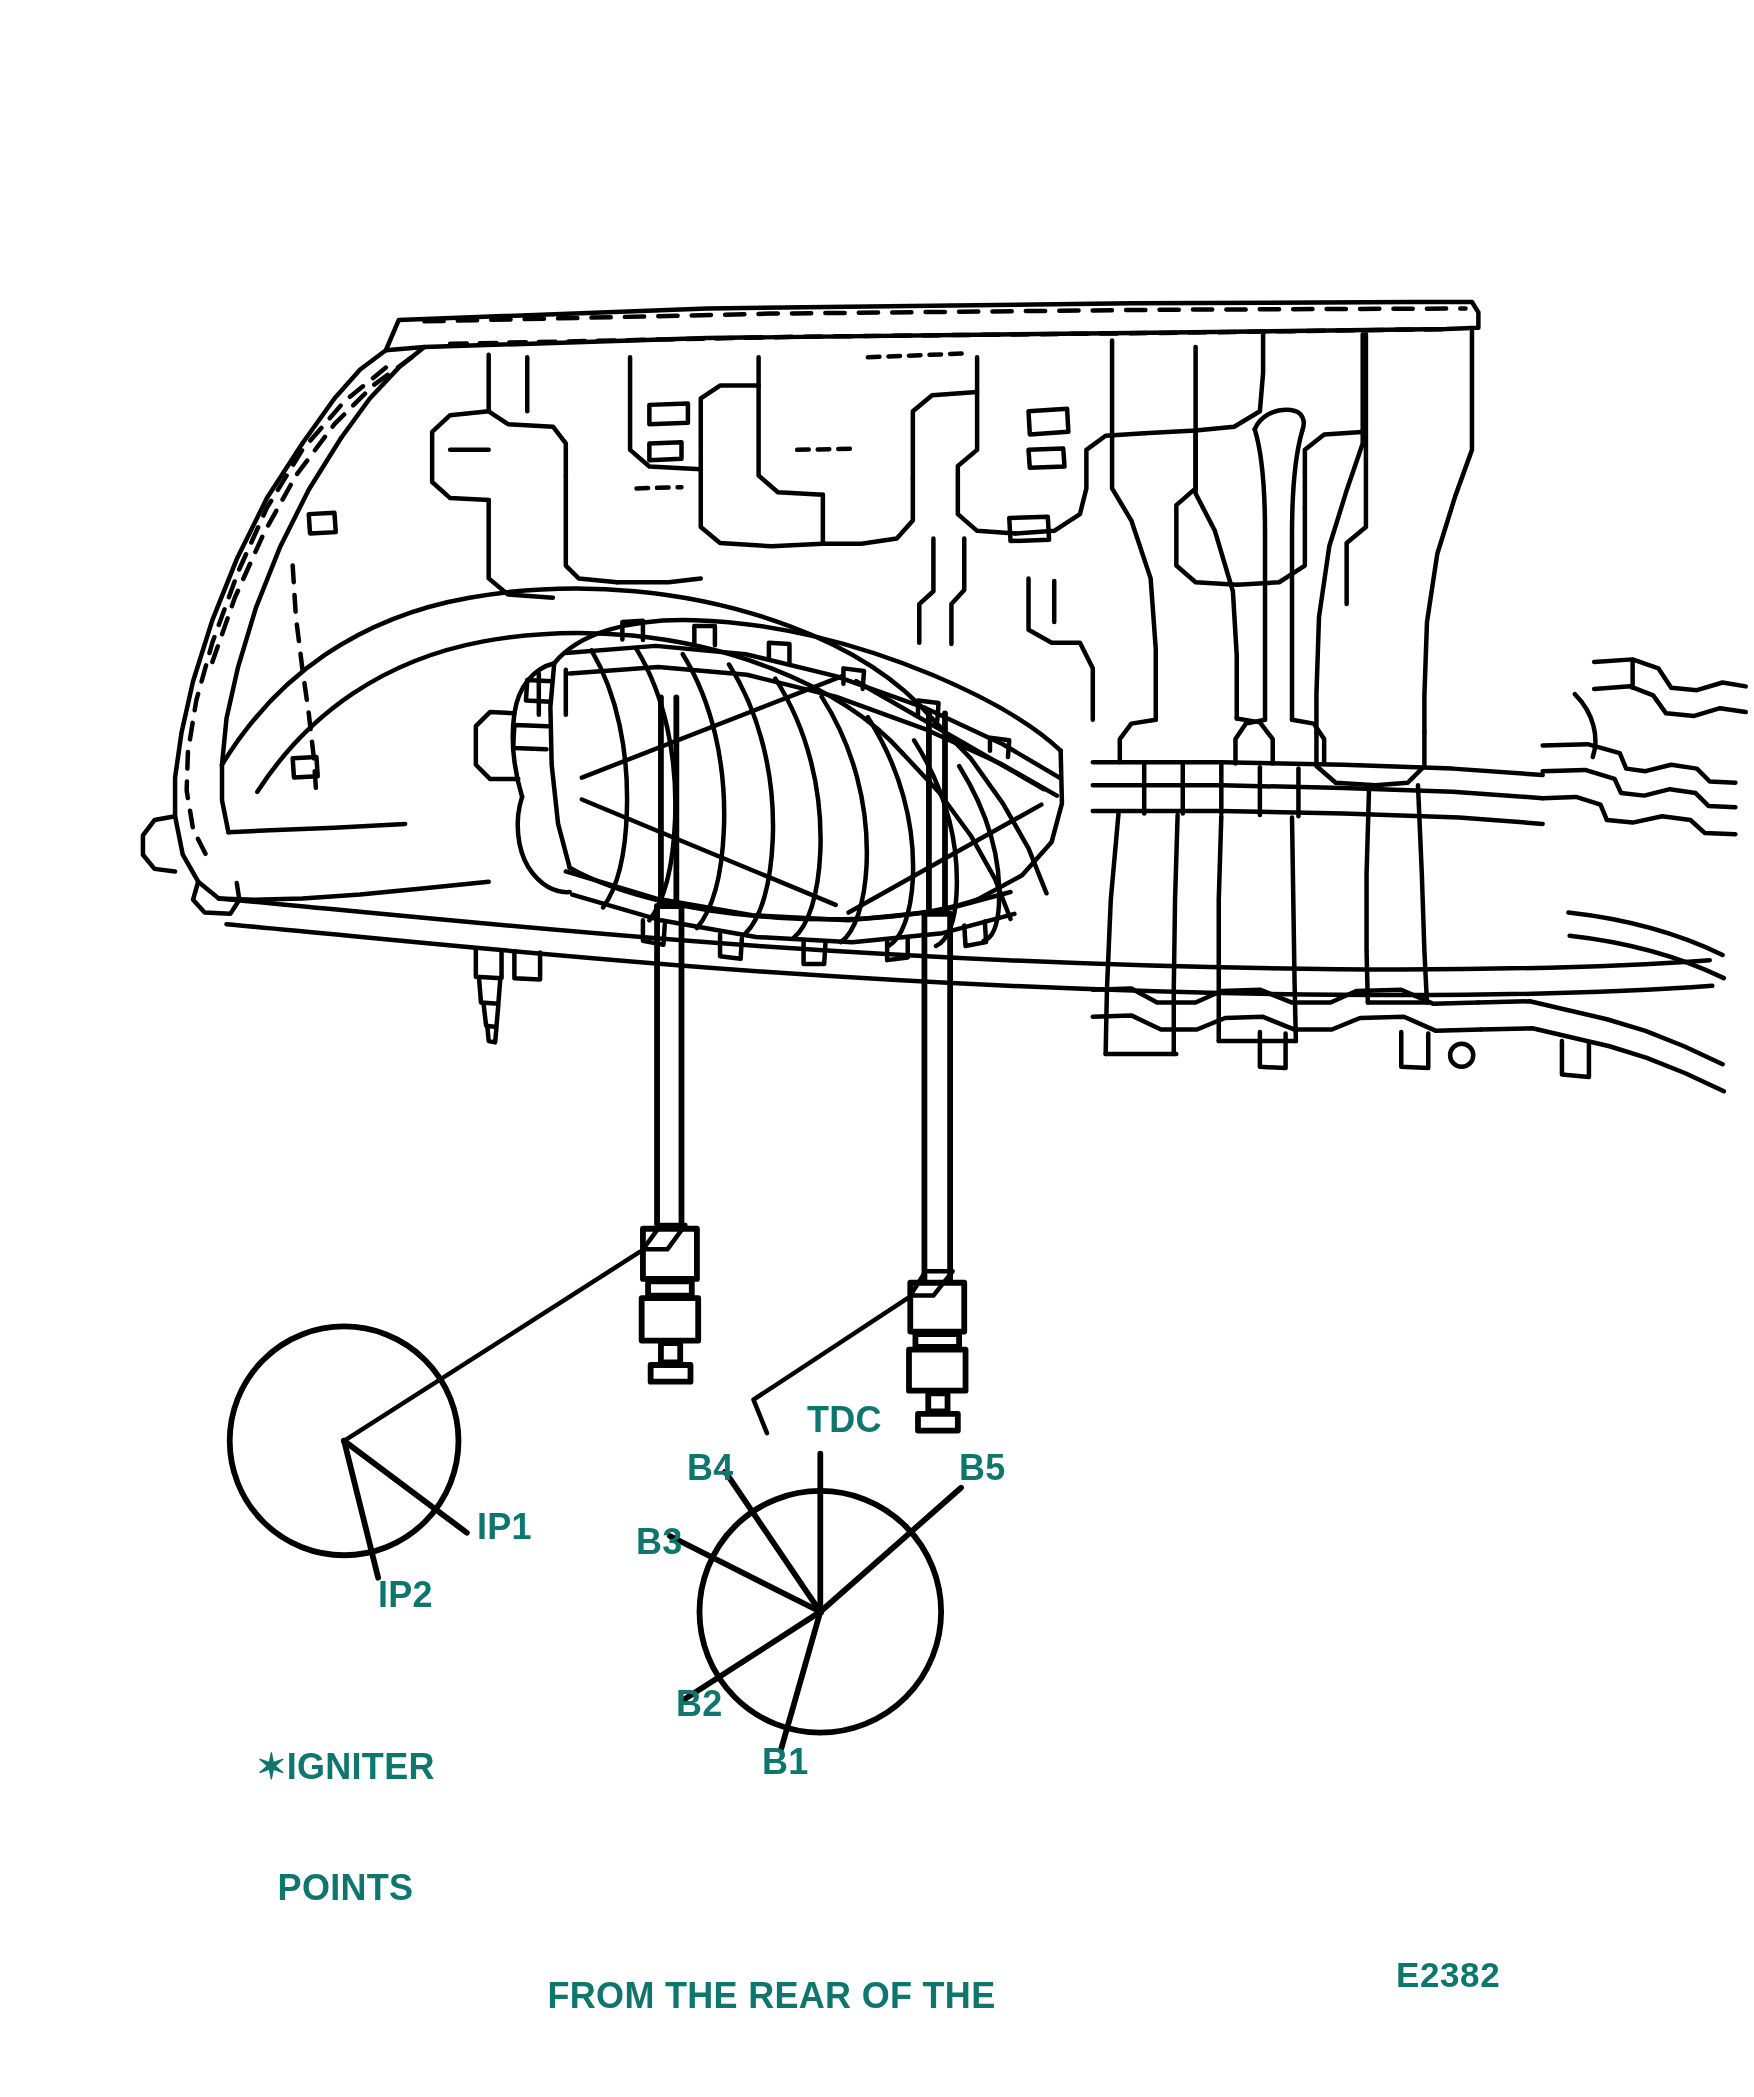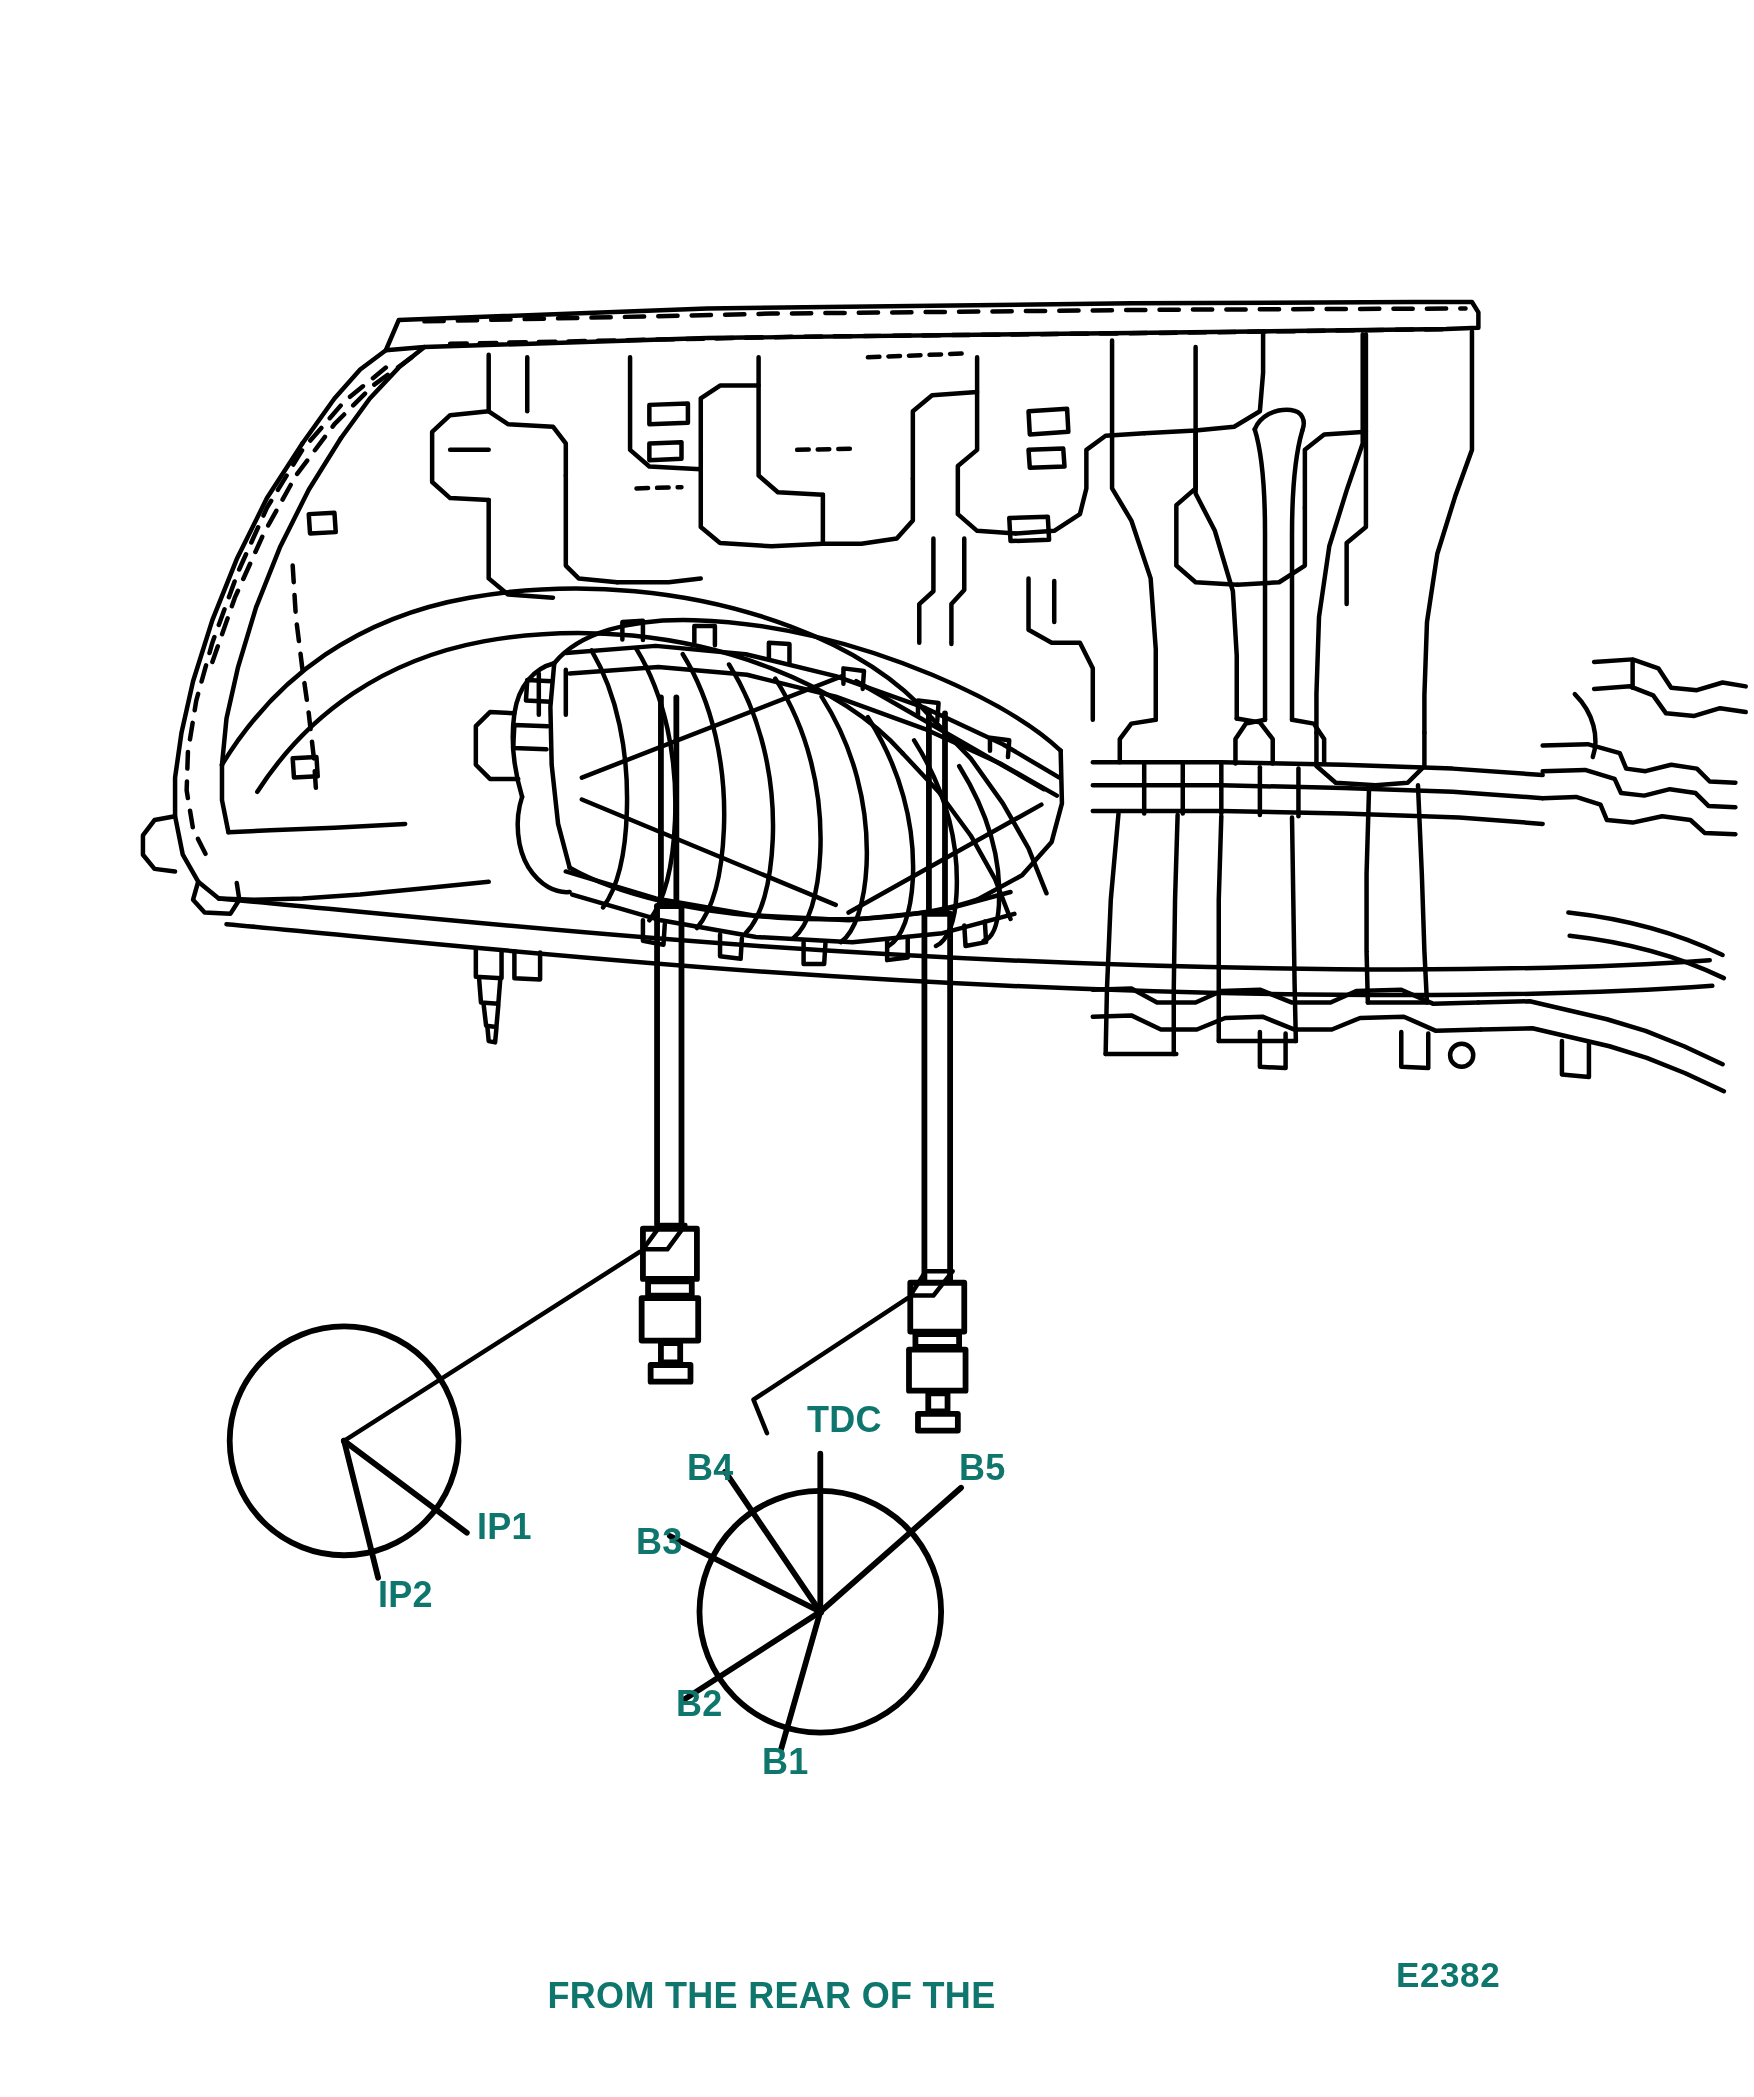--- a/index.html
+++ b/index.html
@@ -302,20 +302,24 @@
       <path d="M 1276 2508 L 1065 2644"></path>
 
       <path d="M 1276 2508 L 1215 2722"></path>
     </g>
 
   </svg>
 
   <div class="lbl lbl-md" style="left:477px; top:1507px;">IP1</div>
   <div class="lbl lbl-md" style="left:359px; top:1575px;margin-left:19px;">IP2</div>
 
+  <div class="lbl lbl-blk multi" style="left:230px; top:1666px; width:231px;">
+    <div>✶IGNITER</div>
+    <div>POINTS</div>
+  </div>
 
   <div class="lbl lbl-md" style="left:807px; top:1400px;">TDC</div>
   <div class="lbl lbl-md" style="left:959px; top:1448px;">B5</div>
   <div class="lbl lbl-md" style="left:687px; top:1448px;">B4</div>
   <div class="lbl lbl-md" style="left:636px; top:1522px;">B3</div>
   <div class="lbl lbl-md" style="left:676px; top:1684px;text-align:right;">B2</div>
   <div class="lbl lbl-md" style="left:762px; top:1742px;text-align:right;">B1</div>
 
   <div class="lbl lbl-blk multi" style="left:585px; top:1779px; width:476px;">
   </div>

